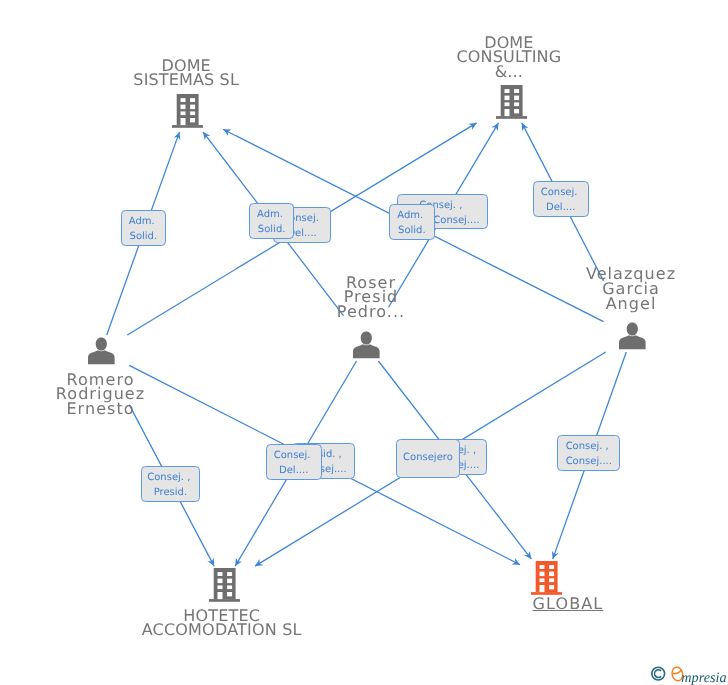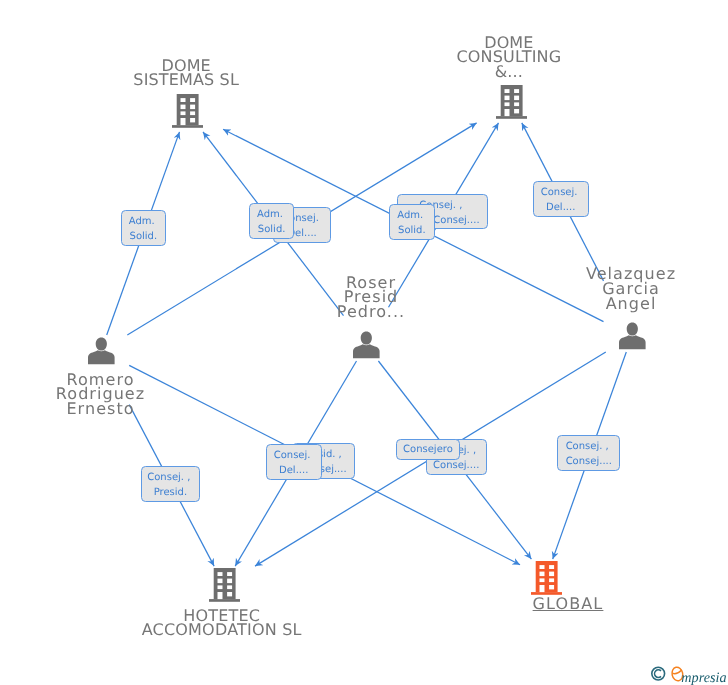--- a/index.html
+++ b/index.html
@@ -116,21 +116,21 @@
     <div class="nlabel" style="letter-spacing: 1.05px; width: 240px; left: 511.025px; top: 267.4px;"><span class="nline">Velazquez</span><span class="nline">Garcia</span><span class="nline">Angel</span></div>
     <div class="rel" style="left: 120.5px; top: 210.4px; width: 45.7px; height: 36px; z-index: 5; padding-top: 3px;"><span class="ln" style="position: relative; left: -1.6px;">Adm.</span><span class="ln">Solid.</span></div>
     <div class="rel" style="left: 248.8px; top: 202.8px; width: 45.7px; height: 36px; z-index: 6; padding-top: 3px;"><span class="ln" style="position: relative; left: -1.6px;">Adm.</span><span class="ln">Solid.</span></div>
     <div class="rel" style="left: 273px; top: 207px; width: 58.2px; height: 36px; z-index: 4; padding-top: 3px;"><span class="ln" style="position: relative; left: -1.6px;">Consej.</span><span class="ln">Del....</span></div>
     <div class="rel" style="left: 389px; top: 203.9px; width: 45.7px; height: 36px; z-index: 6; padding-top: 3px;"><span class="ln" style="position: relative; left: -1.6px;">Adm.</span><span class="ln">Solid.</span></div>
     <div class="rel" style="left: 396.6px; top: 193.5px; width: 91.7px; height: 35px; z-index: 4; padding-top: 3px;"><span class="ln" style="position: relative; left: -1.6px;">Consej. ,</span><span class="ln" style="position: relative; left: 14px;">Consej....</span></div>
     <div class="rel" style="left: 532.7px; top: 180.5px; width: 56px; height: 36px; z-index: 5; padding-top: 3px;"><span class="ln" style="position: relative; left: -1.6px;">Consej.</span><span class="ln">Del....</span></div>
     <div class="rel" style="left: 140.9px; top: 465.8px; width: 59px; height: 36px; z-index: 5; padding-top: 3px;"><span class="ln" style="position: relative; left: -1.6px;">Consej. ,</span><span class="ln">Presid.</span></div>
     <div class="rel" style="left: 265.7px; top: 444px; width: 56px; height: 36px; z-index: 6; padding-top: 3px;"><span class="ln" style="position: relative; left: -1.6px;">Consej.</span><span class="ln">Del....</span></div>
     <div class="rel" style="left: 291.7px; top: 443.2px; width: 63.6px; height: 36px; z-index: 4; padding-top: 3px;"><span class="ln" style="position: relative; left: -1.6px;">Presid. ,</span><span class="ln">Consej....</span></div>
-    <div class="rel" style="left: 396.1px; top: 439.1px; width: 63.7px; height: 21px; z-index: 6; padding-top: 2px;"><span class="ln">Consejero</span></div>
+    <div class="rel" style="left: 396.1px; top: 439.1px; width: 63.7px; height: 39px; z-index: 6; padding-top: 10px;"><span class="ln">Consejero</span></div>
     <div class="rel" style="left: 425.7px; top: 439.1px; width: 61px; height: 36px; z-index: 4; padding-top: 3px;"><span class="ln" style="position: relative; left: -1.6px;">Consej. ,</span><span class="ln">Consej....</span></div>
     <div class="rel" style="left: 557.3px; top: 434.5px; width: 63px; height: 36px; z-index: 5; padding-top: 3px;"><span class="ln" style="position: relative; left: -1.6px;">Consej. ,</span><span class="ln">Consej....</span></div>
     <div id="brandbar" style="left: 648px; top: 662px;">
       <svg width="80" height="24" viewBox="0 0 80 24">
         <g>
           <circle cx="10.2" cy="11.6" r="6.4" fill="none" stroke="#2a6a7d" stroke-width="1.6"></circle>
           <path d="M13.0 8.9a3.8 3.8 0 1 0 0 5.5" fill="none" stroke="#2a6a7d" stroke-width="1.6"></path>
         </g>
         <g fill="none" stroke="#f58220" stroke-linecap="round">
           <ellipse cx="29.4" cy="12.0" rx="5.3" ry="6.9" transform="rotate(-12 29.4 12.0)" stroke-width="1.5"></ellipse>

